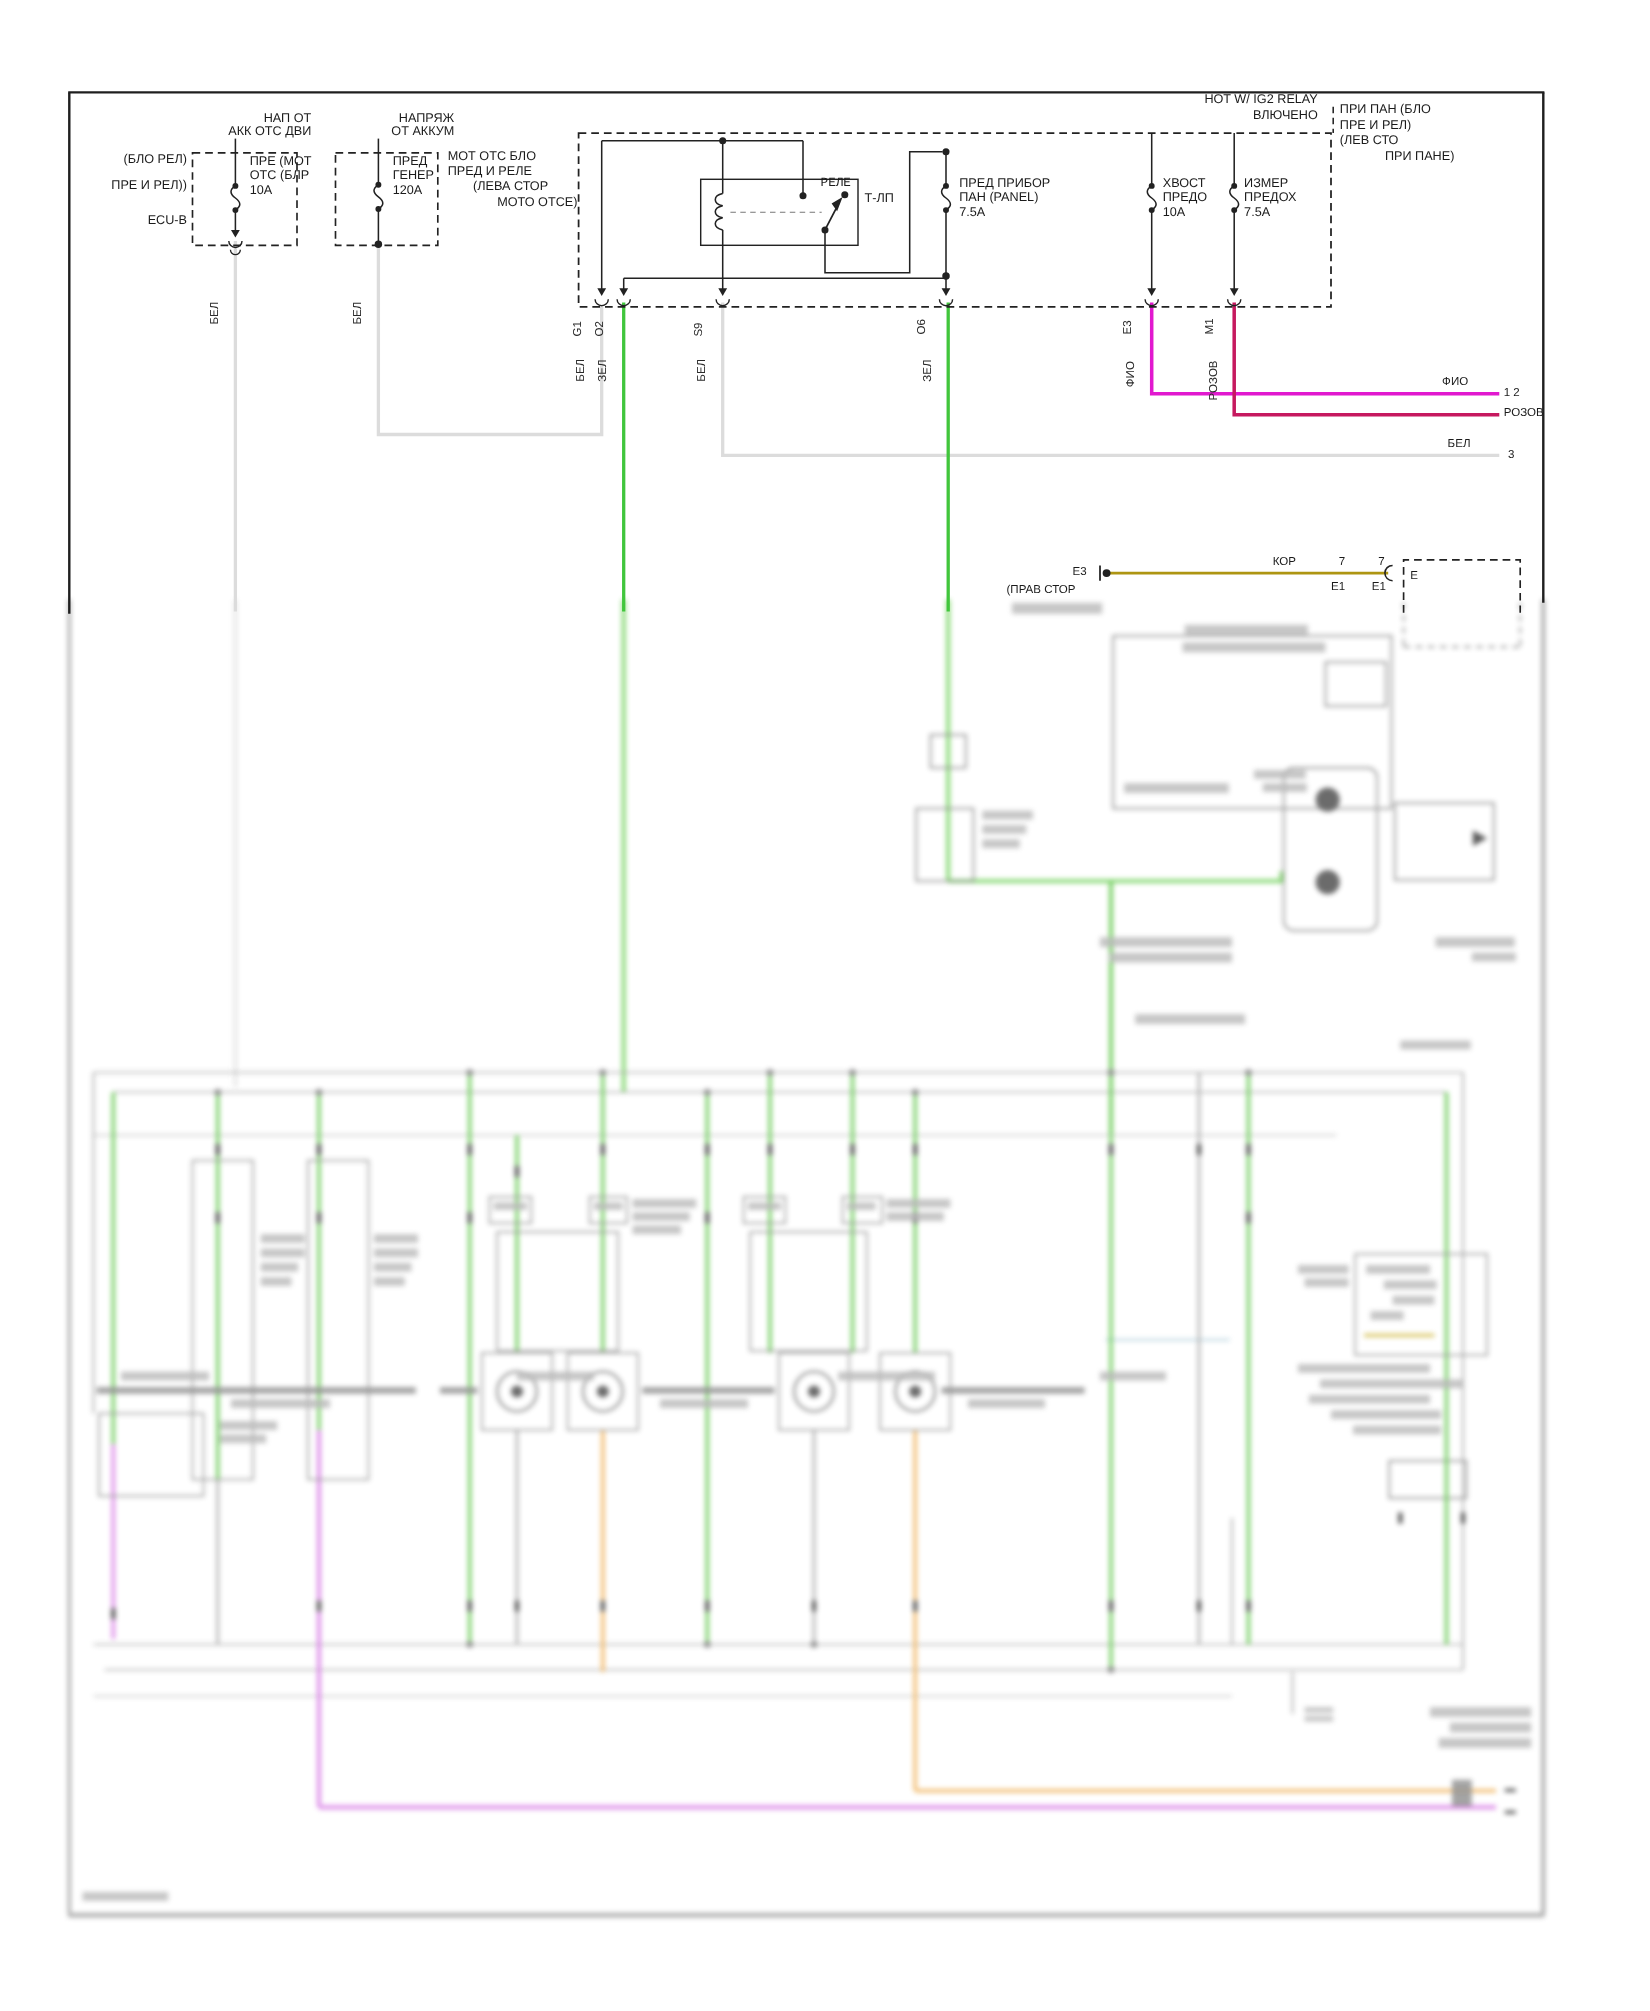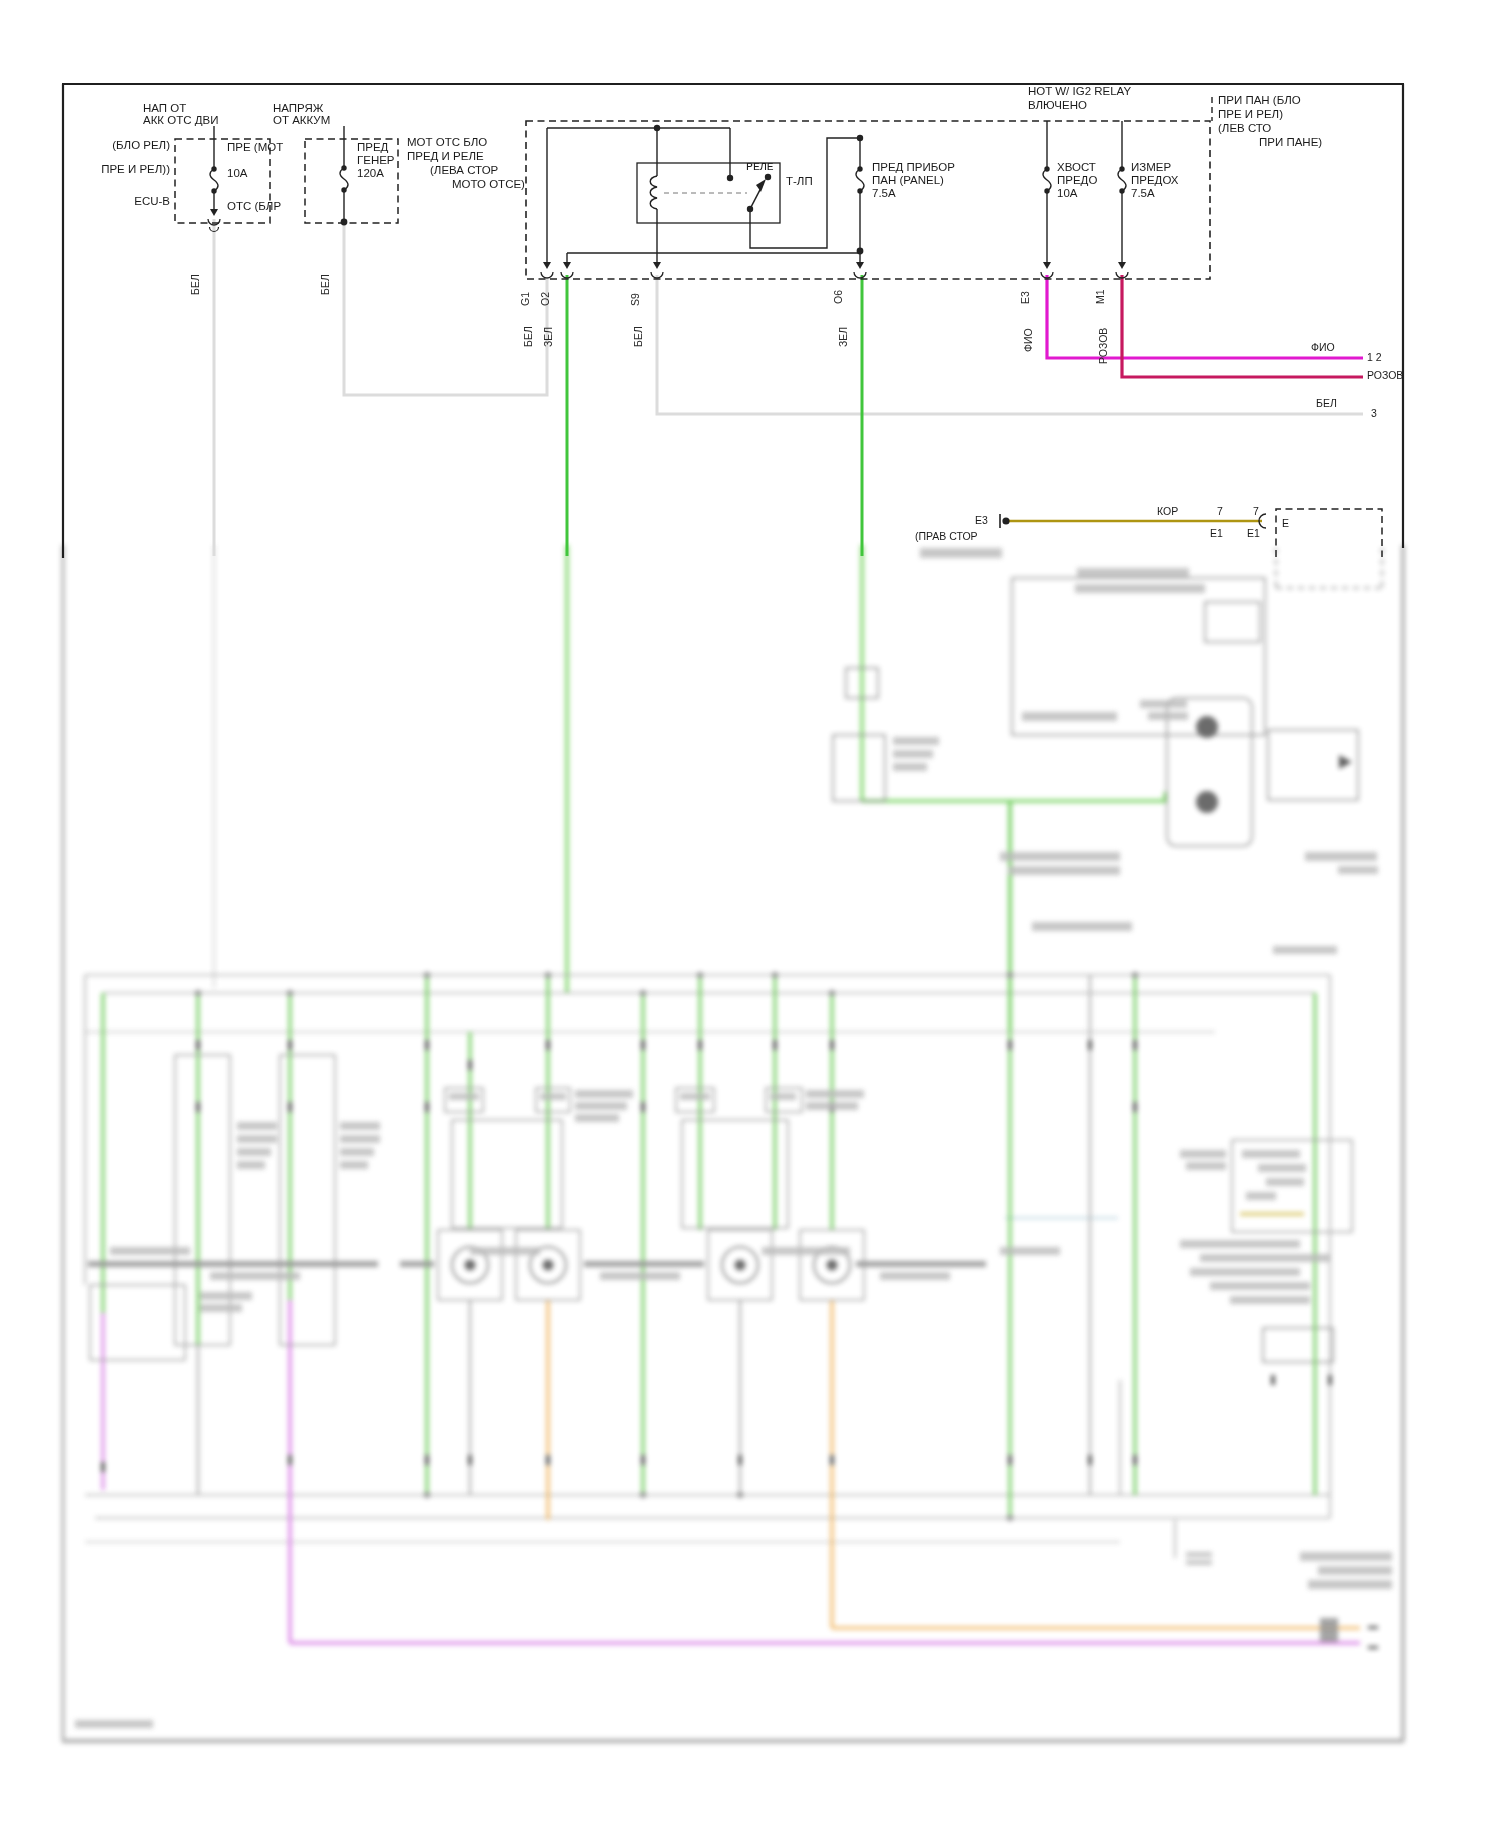--- a/index.html
+++ b/index.html
@@ -1,20 +1,20 @@
 <!DOCTYPE html>
 <html><head>
 <meta charset="utf-8">
 <style>
   html,body { margin:0; padding:0; background:#ffffff; }
   #shot { position:relative; width:1500px; height:1828px; background:#ffffff; overflow:hidden;
           font-family:"Liberation Sans", sans-serif; }
   svg { position:absolute; left:0; top:0; }
   .lbl { position:absolute; font-size:11.5px; line-height:12px; color:#1b1b1b; white-space:nowrap; }
-  .ctr { text-align:left; }
+  .ctr { text-align:right; }
   .rgt { text-align:right; }
   .sm  { font-size:10.5px; }
   .rot { position:absolute; font-size:10.5px; line-height:11px; color:#2a2a2a; white-space:nowrap;
          transform:rotate(-90deg); transform-origin:0 100%; }
   .blurzone { position:absolute; left:0; top:0; width:1500px; height:1828px;
               filter:blur(2.4px); opacity:.96; }
   .blob { fill:#b5b5b5; opacity:.8; }
   .blob2 { fill:#8f8f8f; opacity:.85; }
 </style>
 </head>
@@ -346,21 +346,21 @@
       <path d="M1276,557 V509 H1382 V557" stroke="#222" stroke-width="1.5" fill="none" stroke-dasharray="7 4.5"></path>
     </g>
   </svg>
 
   <div class="lbl ctr" style="left:143px; top:102px; width:140px;">НАП ОТ</div>
   <div class="lbl ctr" style="left:143px; top:114px; width:140px;">АКК ОТС ДВИ</div>
   <div class="lbl rgt" style="left:58px; top:139px; width:112px;">(БЛО РЕЛ)</div>
   <div class="lbl rgt" style="left:58px; top:151px; width:112px;margin-top:44px;">ECU-B</div>
   <div class="lbl rgt" style="left:58px; top:163px; width:112px;">ПРЕ И РЕЛ))</div>
   <div class="lbl" style="left:227px; top:141px;">ПРЕ (МОТ</div>
-  <div class="lbl" style="left:227px; top:154px;margin-top:46px;">ОТС (БЛР</div>
+  <div class="lbl" style="left:227px; top:154px;">ОТС (БЛР</div>
   <div class="lbl" style="left:227px; top:167px;">10А</div>
 
   <div class="lbl ctr" style="left:273px; top:102px; width:140px;">НАПРЯЖ</div>
   <div class="lbl ctr" style="left:273px; top:114px; width:140px;">ОТ АККУМ</div>
   <div class="lbl" style="left:357px; top:141px;">ПРЕД</div>
   <div class="lbl" style="left:357px; top:154px;">ГЕНЕР</div>
   <div class="lbl" style="left:357px; top:167px;">120А</div>
   <div class="lbl" style="left:407px; top:136px;">МОТ ОТС БЛО</div>
   <div class="lbl" style="left:407px; top:150px;">ПРЕД И РЕЛЕ</div>
   <div class="lbl" style="left:407px; top:164px;margin-left:23px;">(ЛЕВА СТОР</div>

